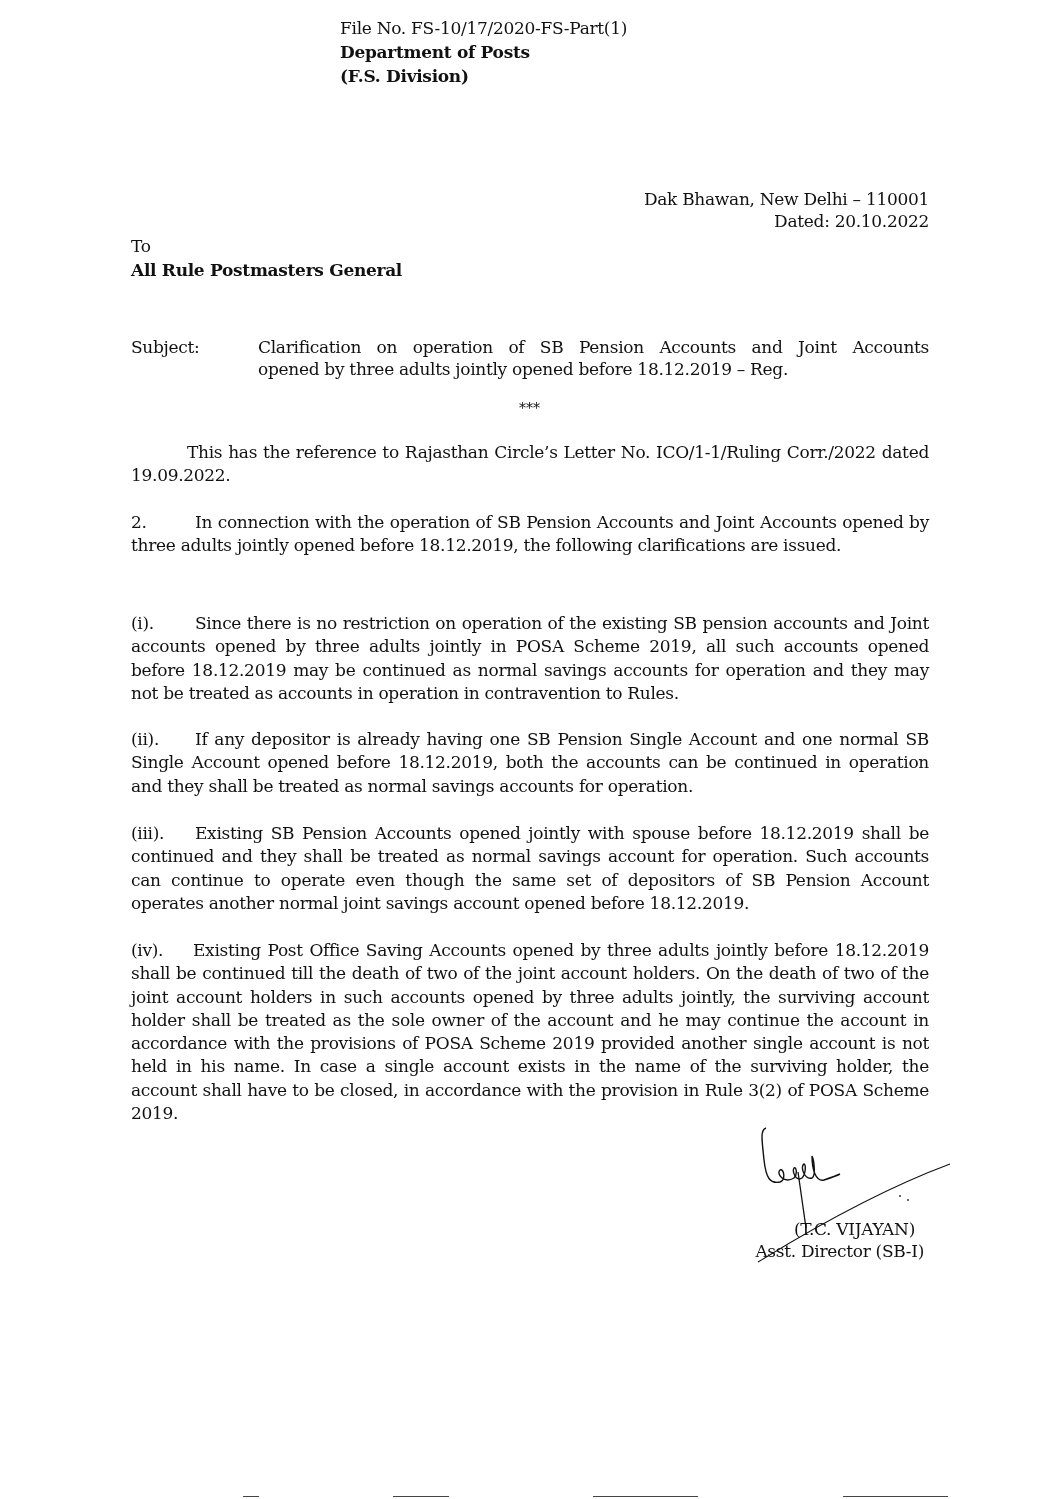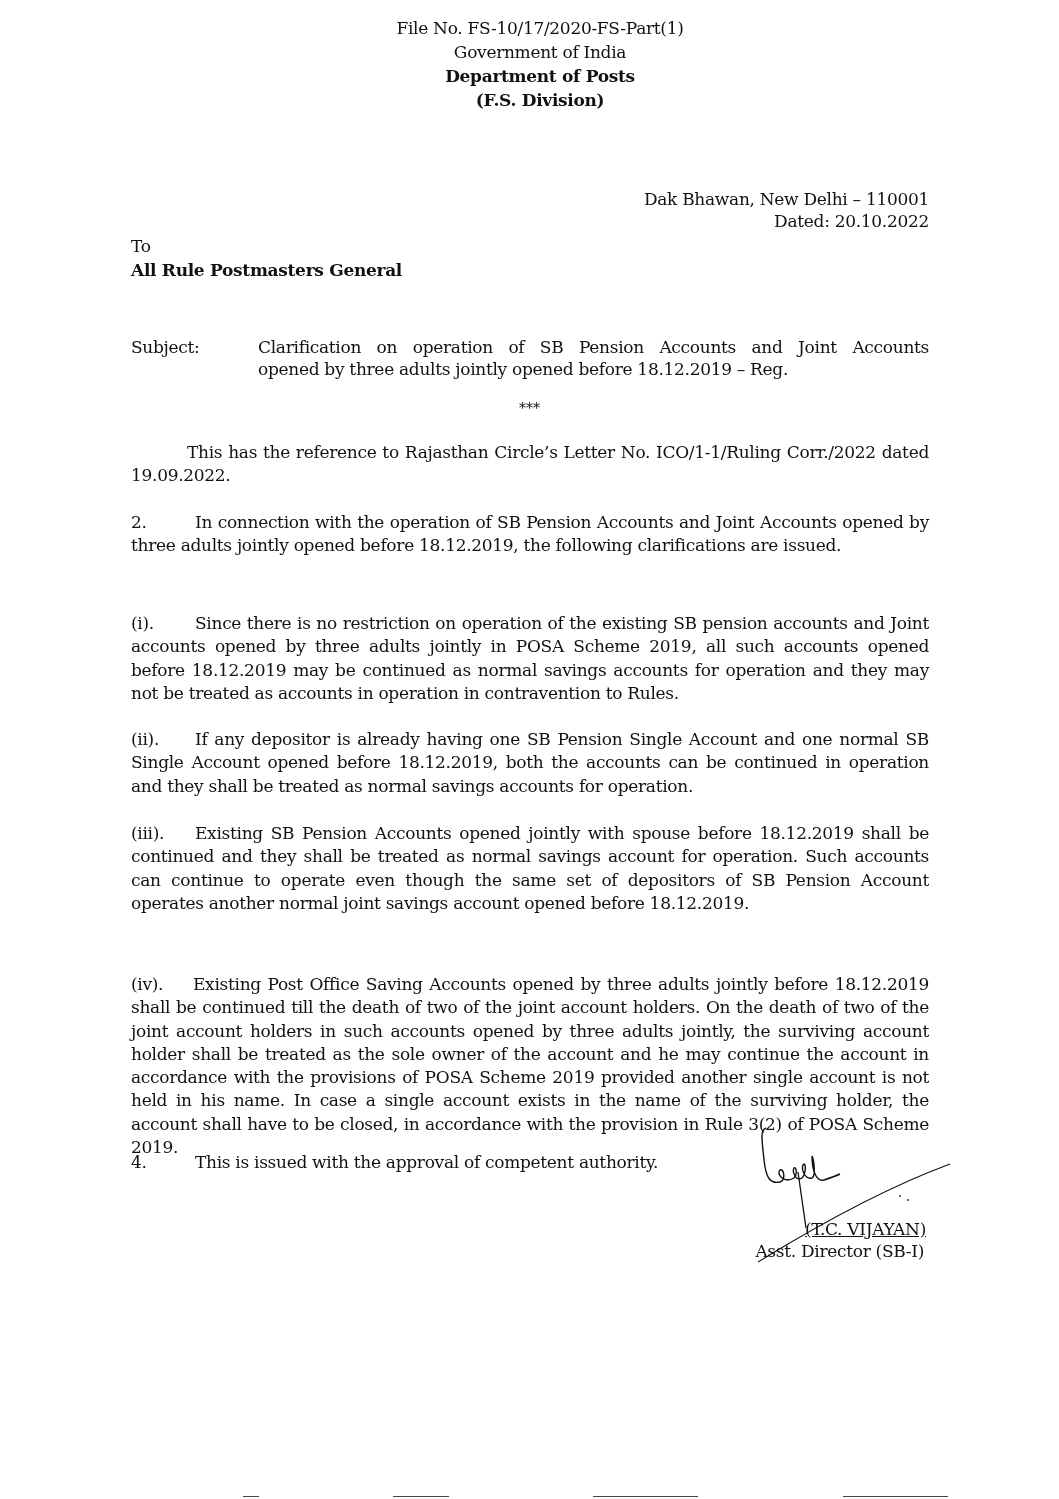--- a/index.html
+++ b/index.html
@@ -20,21 +20,21 @@
       left: 0; top: 0;
       width: 1059px; height: 1499px;
       font-size: 17px;
       letter-spacing: -0.3px;
     }
     .header-block {
       position: absolute;
       left: 340px;
       top: 16px;
       width: 400px;
-      text-align: center;
+      text-align: left;
       line-height: 24px;
       font-size: 17px;
     }
     .header-block .bold { font-weight: bold; }
     .addr-block {
       position: absolute;
       right: 130px;
       top: 188px;
       text-align: right;
       line-height: 22px;
@@ -104,26 +104,25 @@
       top: 1120px;
       width: 200px;
       height: 150px;
     }
     .sig-block svg {
       position: absolute;
       left: 0; top: 0;
     }
     .sig-name {
       position: absolute;
-      right: 14px;
+      right: 25px;
       top: 98px;
       line-height: 22px;
       text-align: right;
       white-space: nowrap;
-      text-decoration: underline;
     }
     .sig-desig {
       position: absolute;
       right: 16px;
       top: 120px;
       line-height: 22px;
       text-align: right;
       white-space: nowrap;
     }
     .footer-marks {
@@ -133,21 +132,20 @@
       background: #444;
     }
   </style>
 </head>
 <body>
 
 <div class="page">
 
   <div class="header-block">
     <div>File No. FS-10/17/2020-FS-Part(1)</div>
-    <div>Government of India</div>
     <div class="bold">Department of Posts</div>
     <div class="bold">(F.S. Division)</div>
   </div>
 
   <div class="addr-block">
     <div>Dak Bhawan, New Delhi – 110001</div>
     <div>Dated: 20.10.2022</div>
   </div>
 
   <div class="to-block">
@@ -178,27 +176,24 @@
   </div>
 
   <div class="para" style="top:728px;">
     <span class="num">(ii).</span><span>If any depositor is already having one SB Pension Single Account and one normal SB Single Account opened before 18.12.2019, both the accounts can be continued in operation and they shall be treated as normal savings accounts for operation.</span>
   </div>
 
   <div class="para" style="top:822px;">
     <span class="num">(iii).</span><span>Existing SB Pension Accounts opened jointly with spouse before 18.12.2019 shall be continued and they shall be treated as normal savings account for operation. Such accounts can continue to operate even though the same set of depositors of SB Pension Account operates another normal joint savings account opened before 18.12.2019.</span>
   </div>
 
-  <div class="para" style="top:939px;margin-top:34px;">
+  <div class="para" style="top:939px;">
     <span class="num-short">(iv).</span><span>Existing Post Office Saving Accounts opened by three adults jointly before 18.12.2019 shall be continued till the death of two of the joint account holders. On the death of two of the joint account holders in such accounts opened by three adults jointly, the surviving account holder shall be treated as the sole owner of the account and he may continue the account in accordance with the provisions of POSA Scheme 2019 provided another single account is not held in his name. In case a single account exists in the name of the surviving holder, the account shall have to be closed, in accordance with the provision in Rule 3(2) of POSA Scheme 2019.</span>
   </div>
 
-  <div class="para" style="top:1151px; width:600px;">
-    <span class="num">4.</span><span>This is issued with the approval of competent authority.</span>
-  </div>
 
   <div class="sig-block">
     <svg width="220" height="150" viewBox="0 0 220 150">
       <path d="M26 8 C20 10 22 20 24 40 C26 58 30 64 40 62 C46 60 44 48 40 50 C36 54 44 64 54 58 C58 54 56 46 54 48 C52 52 56 62 62 58 C66 54 66 44 64 44 C60 46 64 60 72 58 C76 56 74 40 72 36 C72 50 76 62 84 60 C90 58 96 56 100 54" fill="none" stroke="#111" stroke-width="1.4"></path>
       <path d="M58 52 L66 108" fill="none" stroke="#111" stroke-width="1.3"></path>
       <path d="M18 142 C70 110 140 70 210 44" fill="none" stroke="#111" stroke-width="1.1"></path>
       <circle cx="160" cy="76" r="1" fill="#333"></circle>
       <circle cx="168" cy="80" r="1" fill="#333"></circle>
     </svg>
     <div class="sig-name">(T.C. VIJAYAN)</div>

